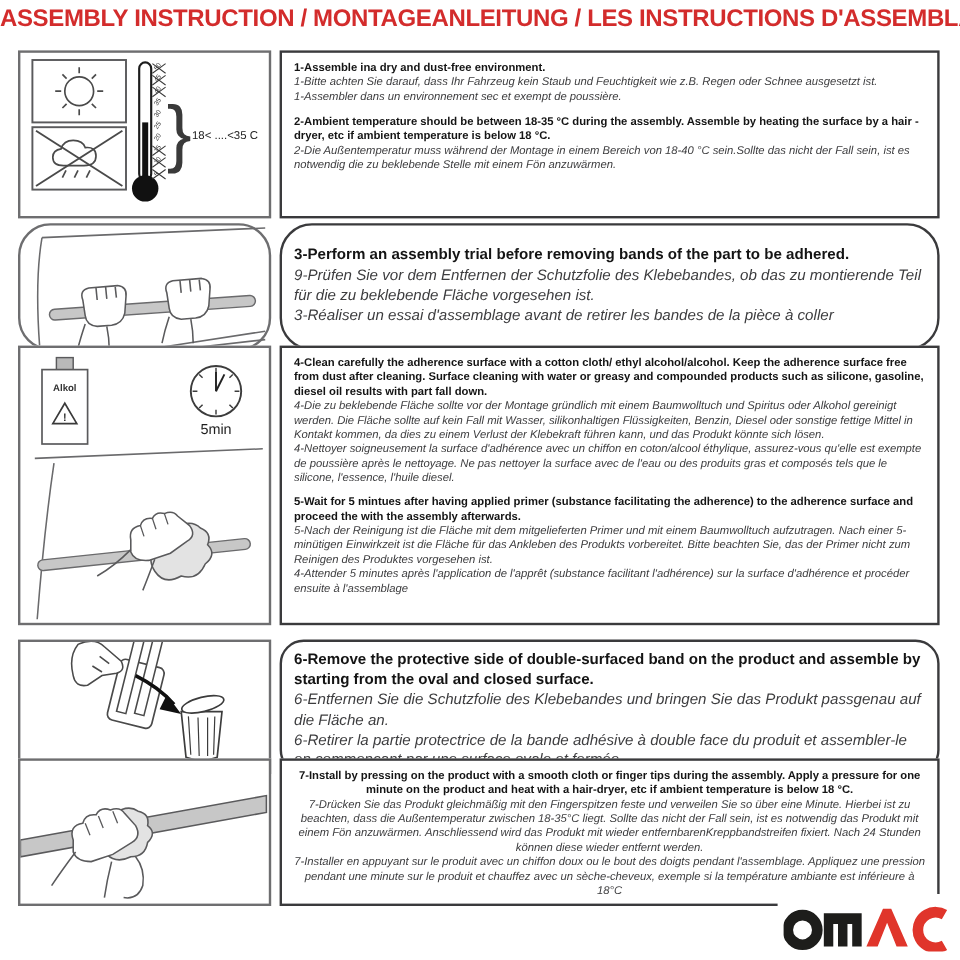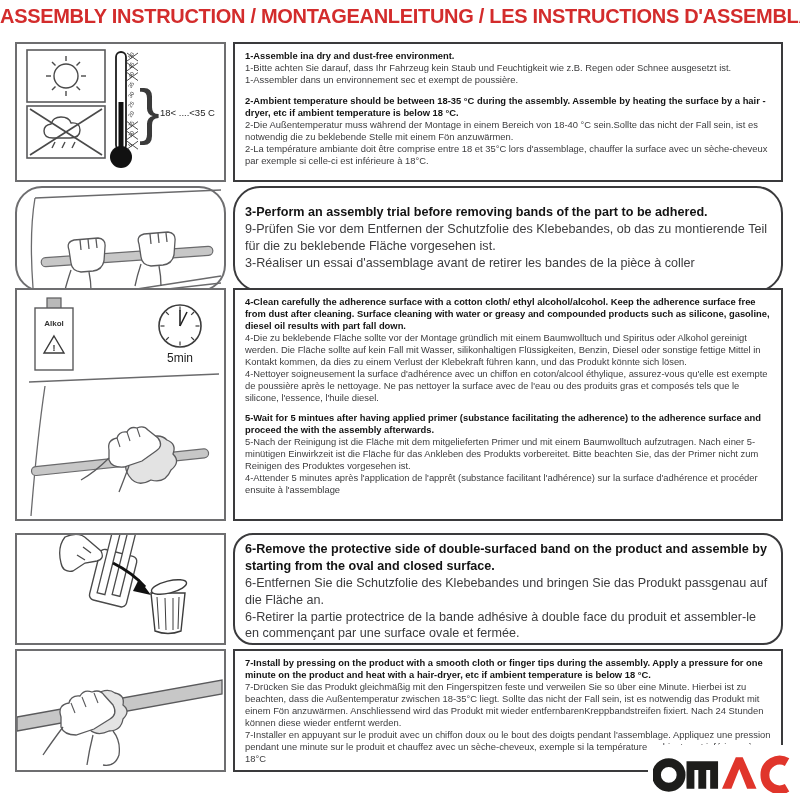--- a/index.html
+++ b/index.html
@@ -11,27 +11,27 @@
     position:absolute;top:5px;left:0;width:800px;text-align:center;
     font-size:20px;font-weight:bold;color:#d32c2c;letter-spacing:-0.3px;white-space:nowrap;
   }
   .cell{position:absolute;background:#fff;box-sizing:border-box;}
   .cell.illu{left:15px;width:211px;border:2px solid #6e6e70;}
   .cell.txt{left:233px;width:550px;border:2px solid #3a3a3c;padding:6px 10px 0 10px;}
   .r1{top:42px;height:140px;}
   .r2{top:186px;height:106px;border-radius:27px;}
   .r3{top:288px;height:233px;}
   .r4{top:533px;height:112px;}
-  .r5{top:649px;height:123px;}
+  .r5{top:632px;height:123px;text-align:center;}
   .r2.txt{padding-top:16px;}
   .r4.txt{padding-top:6px;border-radius:20px;}
   .r5.txt{padding-top:6px;}
   p{margin:0;}
   .b{font-weight:bold;color:#141414;}
-  .rg{color:#3c3c3e;}
+  .rg{color:#3c3c3e;font-style:italic;}
   .fs-s{font-size:9.4px;line-height:1.27;}
   .fs-m{font-size:12.6px;line-height:1.34;}
   .gap{height:9px;}
   svg{display:block;}
   .logo{
     position:absolute;left:648px;top:745px;width:148px;height:52px;background:#fff;
     display:flex;align-items:center;justify-content:center;
   }
   text{font-family:"Liberation Sans",sans-serif;}
 </style>
@@ -92,21 +92,20 @@
     </g>
   </svg>
 </div>
 <div class="cell txt r1 fs-s">
   <p class="b">1-Assemble ina dry and dust-free environment.</p>
   <p class="rg">1-Bitte achten Sie darauf, dass Ihr Fahrzeug kein Staub und Feuchtigkeit wie z.B. Regen oder Schnee ausgesetzt ist.</p>
   <p class="rg">1-Assembler dans un environnement sec et exempt de poussière.</p>
   <div class="gap"></div>
   <p class="b">2-Ambient temperature should be between 18-35 °C  during the assembly. Assemble by heating the surface by a hair -dryer, etc if ambient temperature is below 18 °C.</p>
   <p class="rg">2-Die Außentemperatur muss während der Montage in einem Bereich von 18-40 °C  sein.Sollte das nicht der Fall sein, ist es notwendig die zu beklebende Stelle mit einem Fön anzuwärmen.</p>
-  <p class="rg">2-La température ambiante doit être comprise entre 18 et 35°C lors d'assemblage, chauffer la surface avec un sèche-cheveux par exemple si celle-ci est inférieure à 18°C.</p>
 </div>
 
 <div class="cell illu r2">
   <svg width="207" height="102" viewBox="0 0 207 102">
     <g stroke="#6a6a6c" fill="none" stroke-width="1.3">
       <path d="M16,100 Q12,45 18,10"></path>
       <path d="M18,10 L204,2"></path>
       <path d="M120,101 L204,88"></path>
       <path d="M142,102 L204,95"></path>
     </g>

